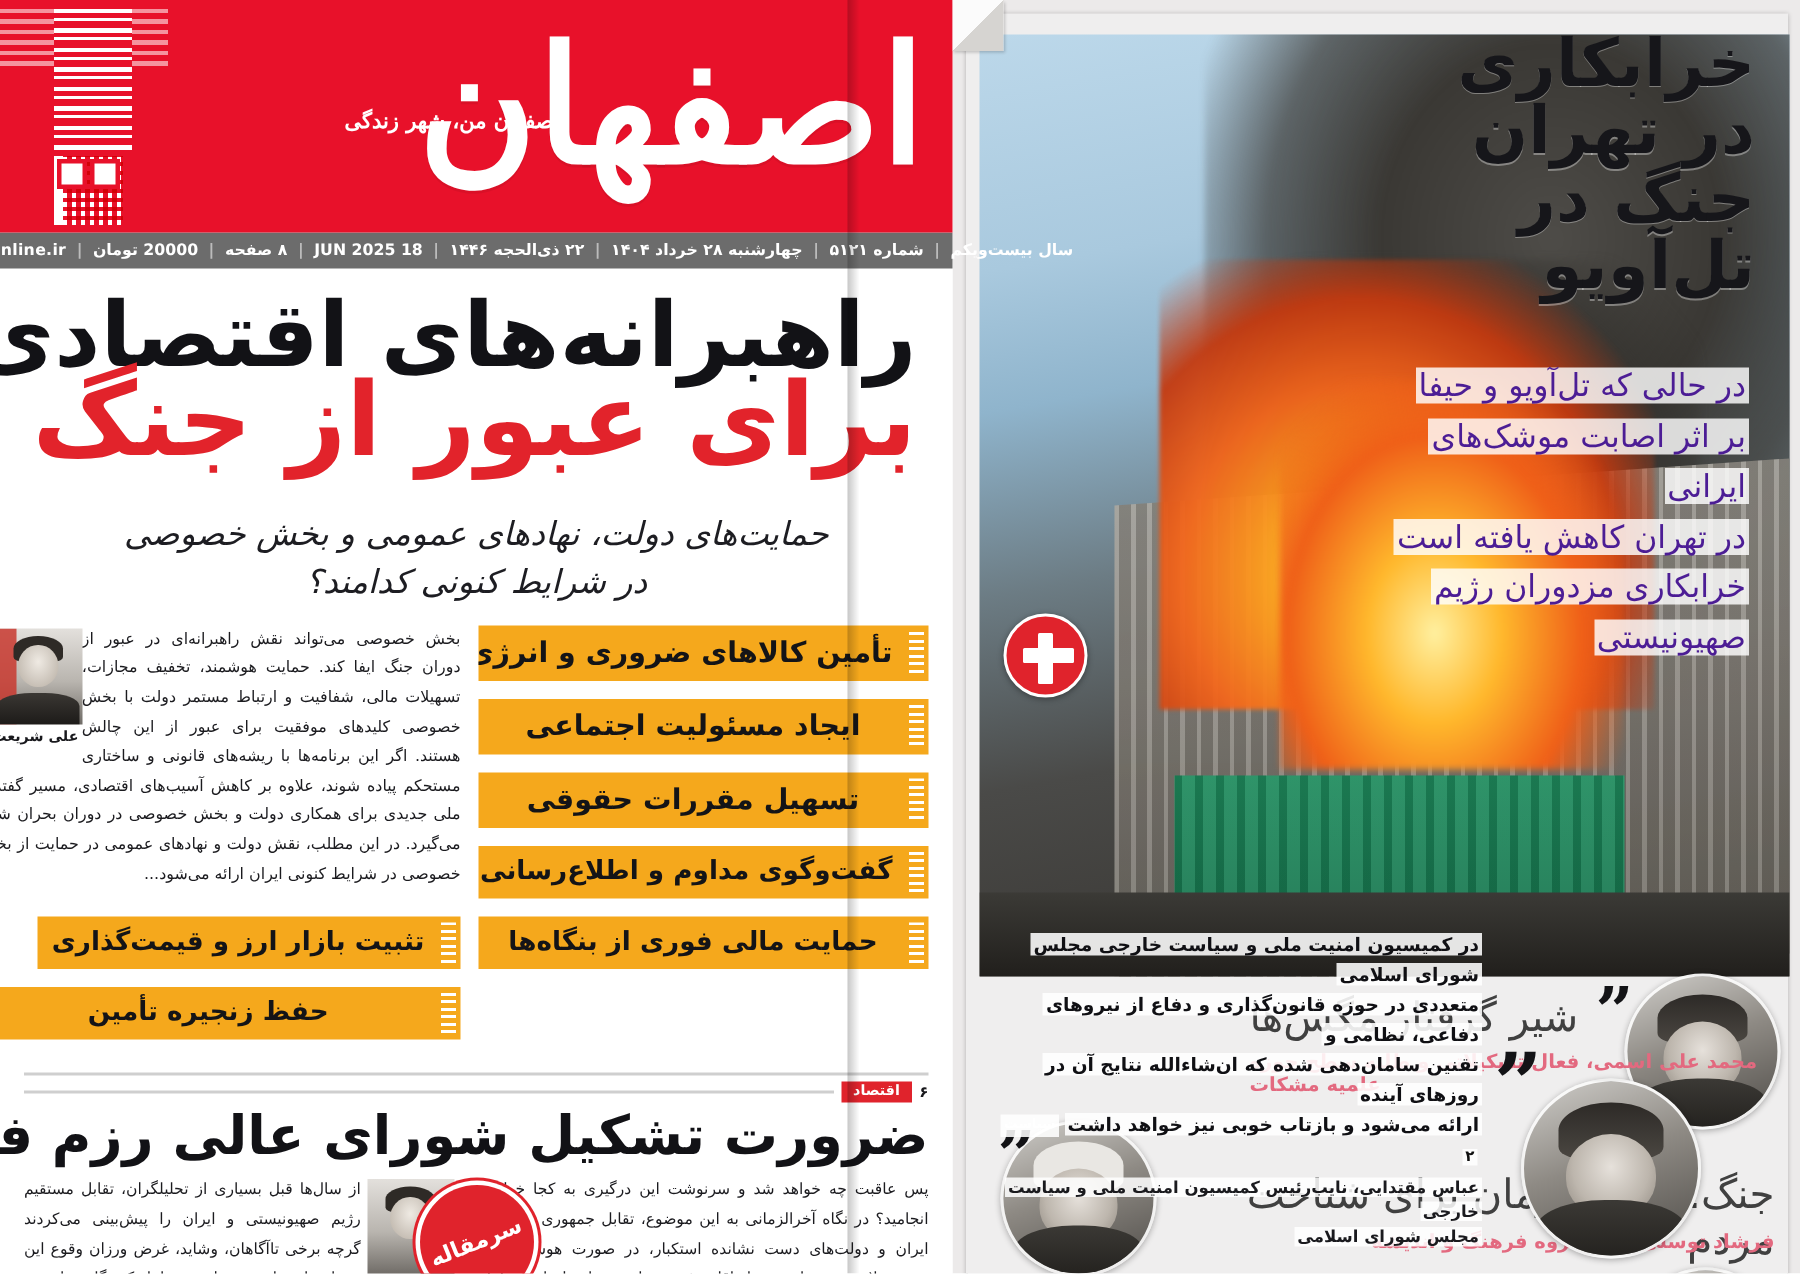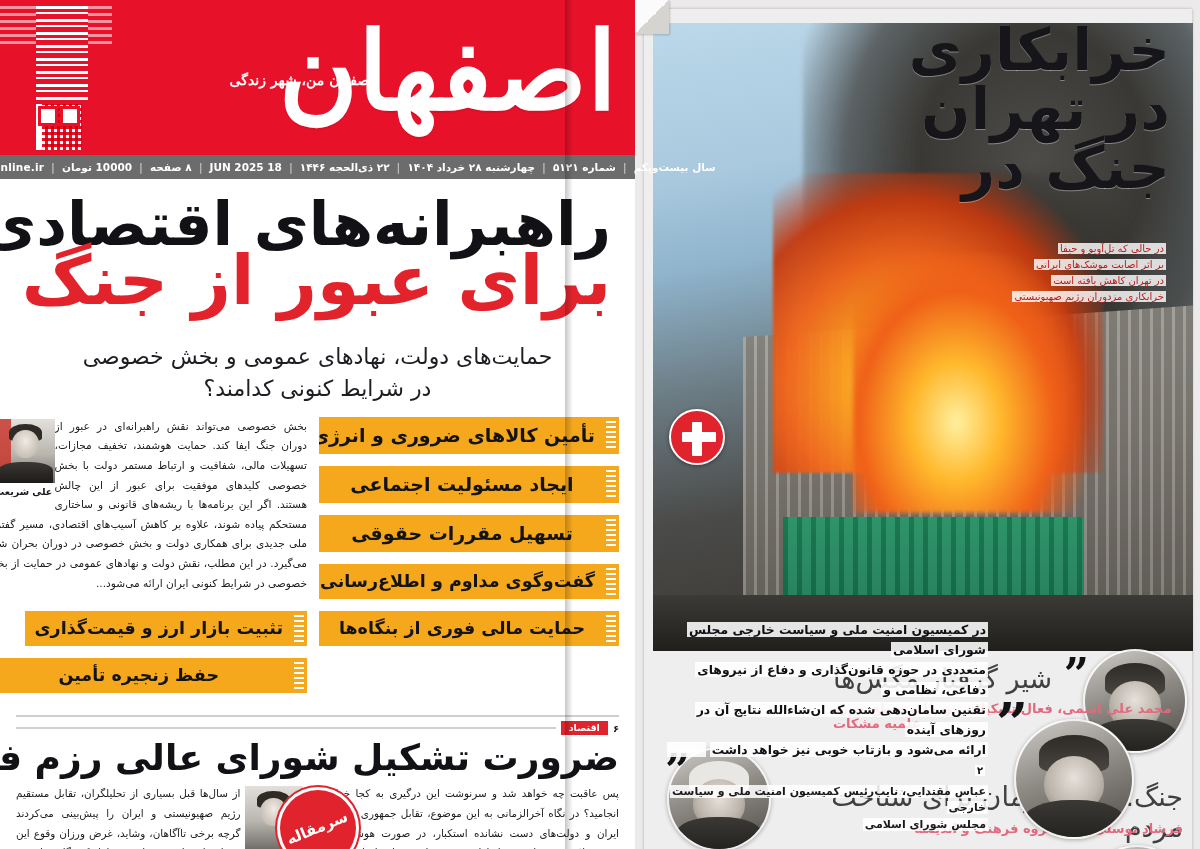--- a/index.html
+++ b/index.html
@@ -63,27 +63,27 @@
     content:""; position:absolute; inset:0;
     background: repeating-linear-gradient(90deg, rgba(0,0,0,.14) 0 5px, rgba(255,255,255,.07) 5px 14px);
   }
   .roof-dark { position:absolute; left:0; bottom:0; width:100%; height:56px;
     background: linear-gradient(180deg,#3b3a36,#211f1c); }
 
   .hl-left {
     position: absolute; right: 22px; top: 12px; width: 300px;
     text-align: right; z-index: 6;
     font-weight: 900; color: #16161a; line-height: 1.02;
-    font-size: 58px; letter-spacing: -1px;
+    font-size: 44px; letter-spacing: -1px;
     text-shadow: 0 1px 0 rgba(255,255,255,.35);
   }
   .hl-left div { white-space: nowrap; }
   .hl-left-sub {
     position: absolute; right: 26px; top: 232px; width: 250px; z-index: 6;
-    text-align: right; font-size: 10px; line-height: 1.6; color: #b91c1c;
+    text-align: right; font-size: 21px; line-height: 1.6; color: #4c1d95;
   }
   .hl-left-sub span {
     background: rgba(255,255,255,.82); box-decoration-break: clone;
     -webkit-box-decoration-break: clone; padding: 0 2px;
   }
   .plus-badge {
     position: absolute; left: 25px; top: 400px; width: 56px; height: 56px; z-index: 7;
     border-radius: 50%; background: #e0232c; border: 2px solid #fff;
     box-shadow: 0 1px 4px rgba(0,0,0,.4);
   }
@@ -217,21 +217,21 @@
     font-size: 60px; font-weight: 900; color: #121216; letter-spacing: -2px;
     text-align: center; white-space: nowrap;
   }
   .lead-line2 {
     position: absolute; right: 8px; left: 8px; top: 52px;
     font-size: 68px; font-weight: 900; color: #e2232b; letter-spacing: -2px;
     text-align: center; white-space: nowrap;
   }
   .lead-sub {
     text-align: center; font-size: 22px; line-height: 1.45; color: #1d1d22;
-    margin-top: 4px; font-weight: 500;
+    margin-top: 4px; font-weight: 500; font-style: italic;
   }
 
   .lead-grid { display: flex; gap: 12px; padding: 12px 16px 0; }
   .col-bullets { width: 300px; }
   .col-text { flex: 1; position: relative; }
 
   .bullet {
     position: relative; background: #f5a81c; color: #141417;
     font-size: 19px; font-weight: 900; text-align: center;
     padding: 7px 24px 8px 10px; margin-bottom: 12px;
@@ -319,20 +319,21 @@
         <div class="fire"></div>
         <div class="fire2"></div>
         <div class="container-green"></div>
         <div class="roof-dark"></div>
       </div>
 
       <div class="hl-left">
         <div>خرابکاری</div>
         <div>در تهران</div>
         <div>جنگ در</div>
+        <div>تل‌آویو</div>
       </div>
 
       <div class="hl-left-sub">
         <div><span>در حالی که تل‌آویو و حیفا</span></div>
         <div><span>بر اثر اصابت موشک‌های ایرانی</span></div>
         <div><span>در تهران  کاهش یافته است</span></div>
         <div><span>خرابکاری مزدوران رژیم صهیونیستی</span></div>
       </div>
 
       <div class="plus-badge"></div>
@@ -412,21 +413,21 @@
       <span>شماره ۵۱۲۱</span>
         <span class="sep">|</span>
       <span>چهارشنبه ۲۸ خرداد ۱۴۰۴</span>
         <span class="sep">|</span>
       <span>۲۲ ذی‌الحجه ۱۴۴۶</span>
         <span class="sep">|</span>
       <span>18 JUN 2025</span>
         <span class="sep">|</span>
       <span>۸ صفحه</span>
         <span class="sep">|</span>
-      <span>10000 تومان</span>
+      <span>20000 تومان</span>
         <span class="sep">|</span>
       <span class="url">esfahanzibaonline.ir</span>
     </div>
 
     <div class="lead-area">
       <div class="lead-h1">
         <div class="lead-line1">راهبرانه‌های اقتصادی</div>
         <div class="lead-line2">برای عبور از جنگ</div>
       </div>
       <div class="lead-sub">

